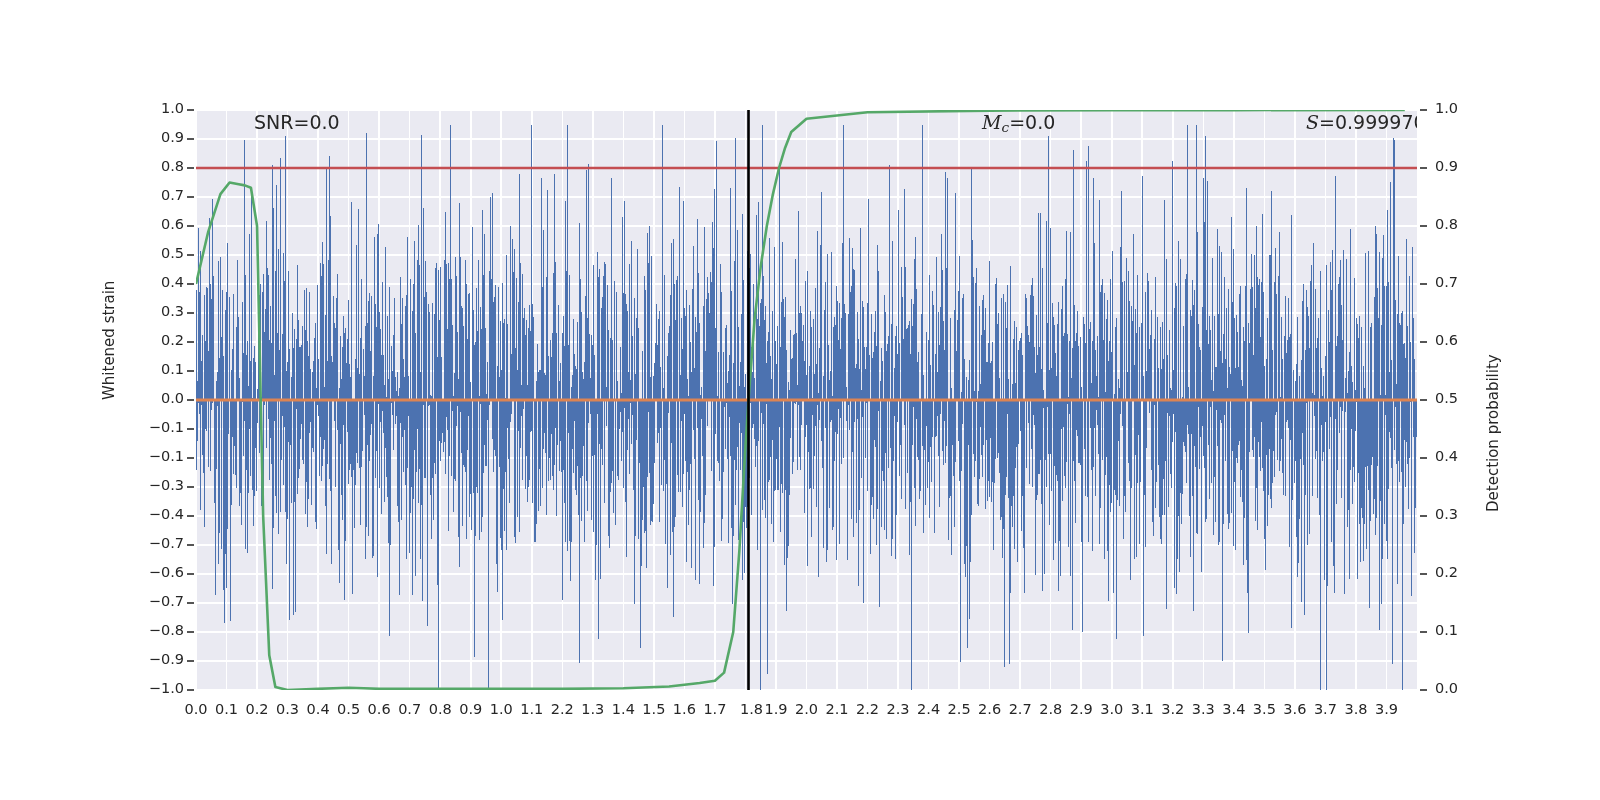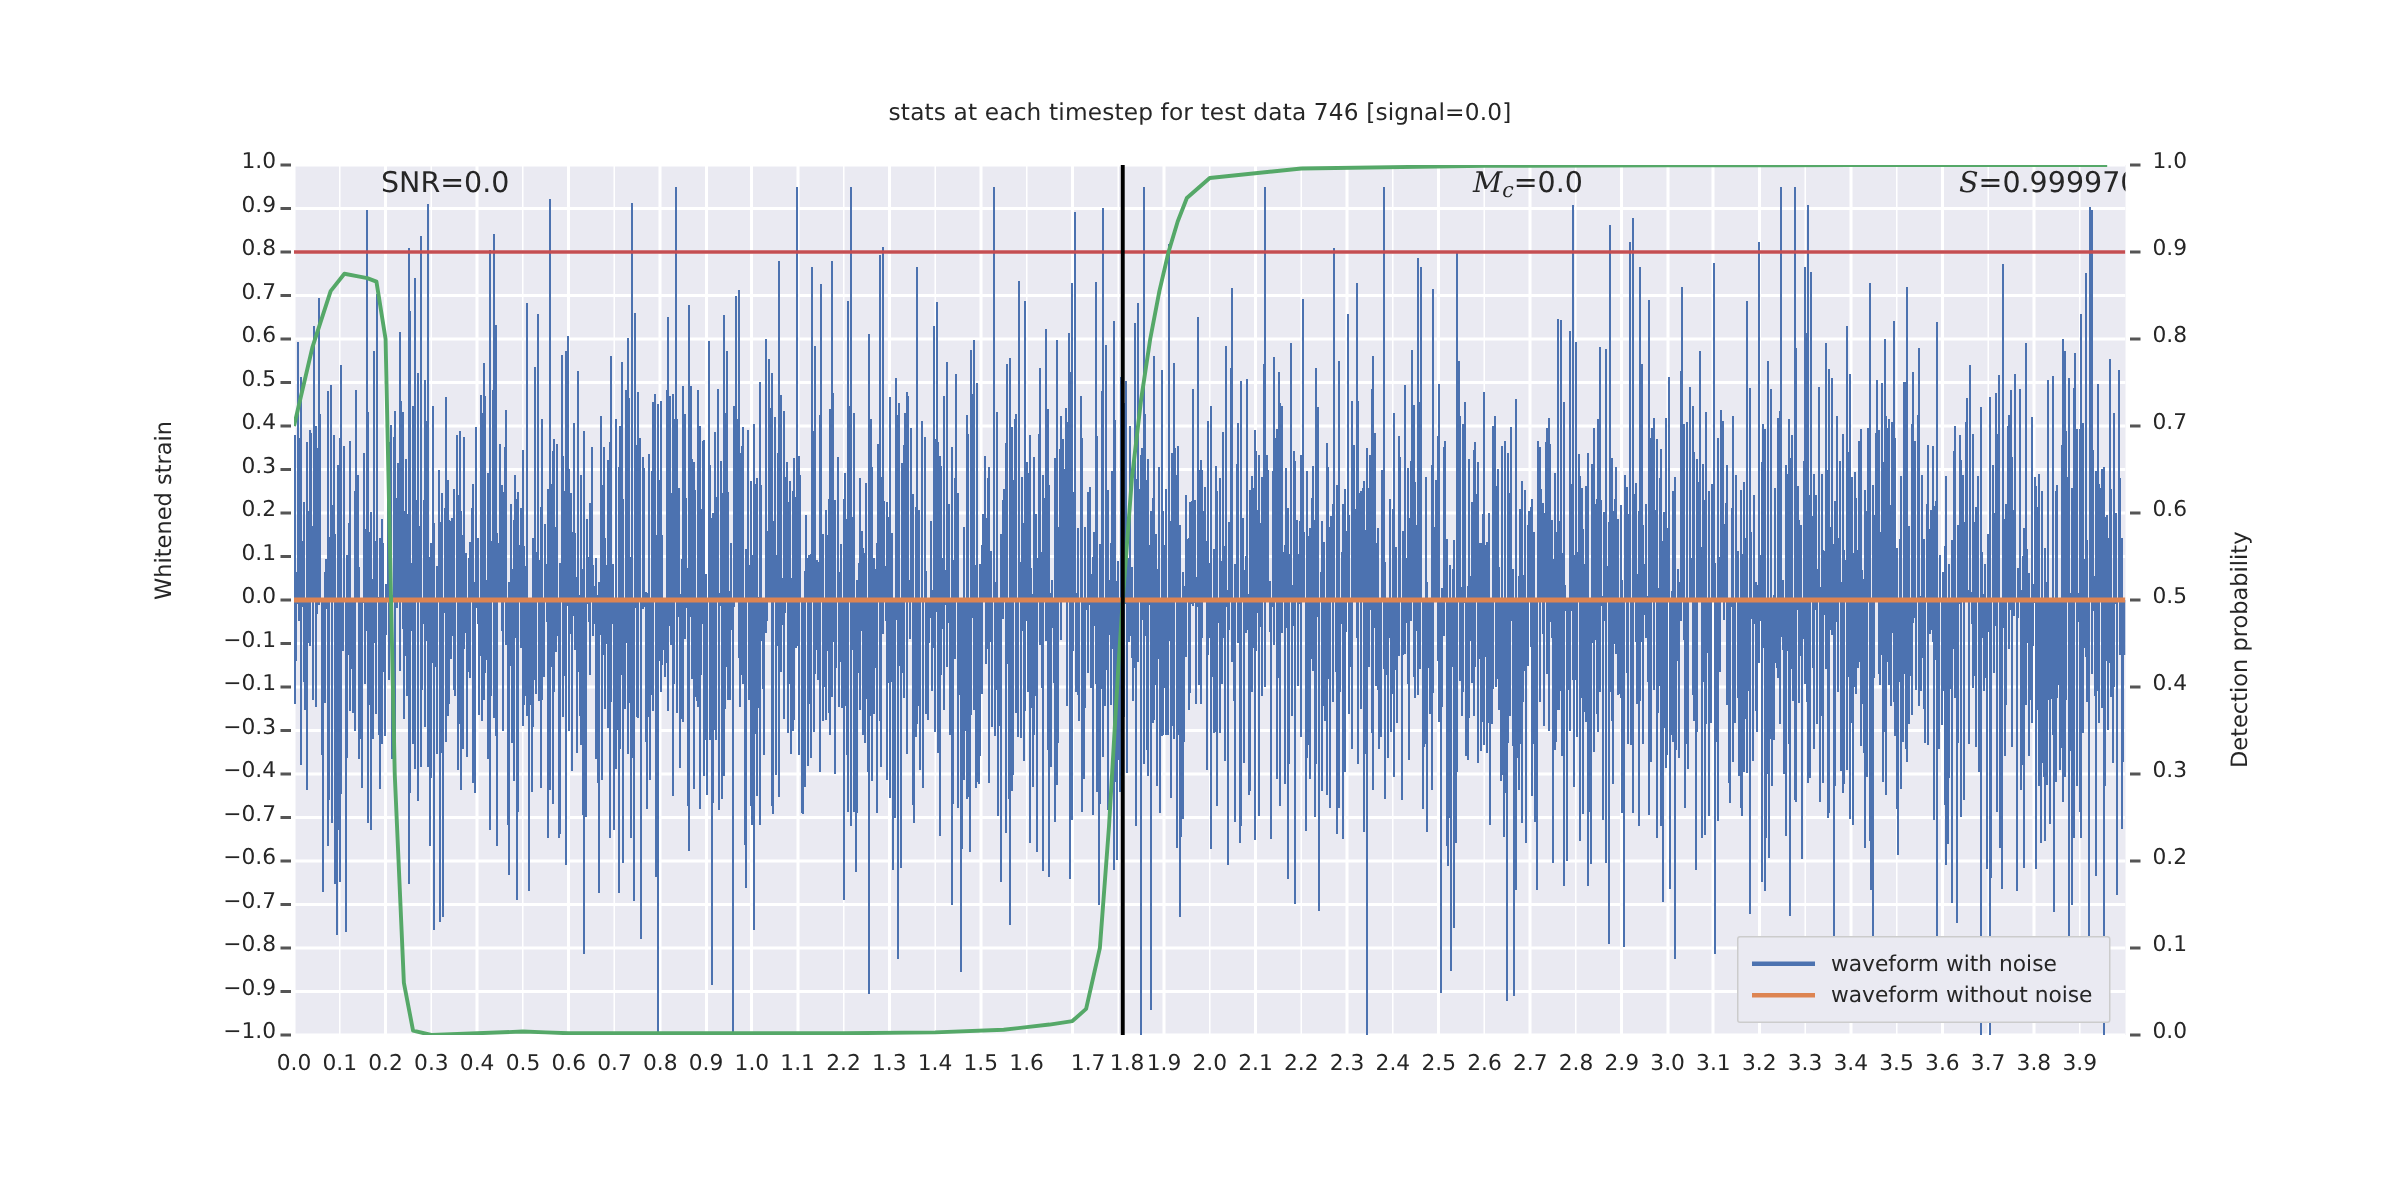--- a/index.html
+++ b/index.html
@@ -169,21 +169,20 @@
     color: #262626;
     white-space: nowrap;
   }
   svg { display: block; }
 </style>
 </head>
 <body>
 
 <div id="figure">
 
-  <div id="title">stats at each timestep for test data 746 [signal=0.0]</div>
 
   <div id="axes">
     <div id="gridlayer">
         <div class="gridline-h" style="top: -0.8px;"></div>
         <div class="gridline-h" style="top: 28.2px;"></div>
         <div class="gridline-h" style="top: 57.2px;"></div>
         <div class="gridline-h" style="top: 86.2px;"></div>
         <div class="gridline-h" style="top: 115.2px;"></div>
         <div class="gridline-h" style="top: 144.2px;"></div>
         <div class="gridline-h" style="top: 173.2px;"></div>
@@ -255,30 +254,20 @@
     <div class="annot" id="annot-snr" style="left:58px; top:1px;">SNR=0.0</div>
 
     <div class="annot" id="annot-mc" style="left:786px; top:1px;">
       <span class="mathvar">M</span><span class="mathsub">c</span><span>=0.0</span>
     </div>
 
     <div class="annot" id="annot-s" style="left:1110px; top:1px;">
       <span class="mathvar">S</span><span>=0.9999707937240601</span>
     </div>
 
-    <div id="legend">
-      <div class="legend-row">
-        <div class="legend-swatch" style="background:#4c72b0;"></div>
-        <div class="legend-text">waveform with noise</div>
-      </div>
-      <div class="legend-row">
-        <div class="legend-swatch" style="background:#dd8452;"></div>
-        <div class="legend-text">waveform without noise</div>
-      </div>
-    </div>
   </div>
 
   <div id="ticklayer">
       <div class="ylabel-left" style="left: 132px; width: 52px; top: 100px;">1.0</div>
       <div class="tickmark-left" style="left: 187px; top: 109.2px;"></div>
       <div class="ylabel-left" style="left: 132px; width: 52px; top: 129px;">0.9</div>
       <div class="tickmark-left" style="left: 187px; top: 138.2px;"></div>
       <div class="ylabel-left" style="left: 132px; width: 52px; top: 158px;">0.8</div>
       <div class="tickmark-left" style="left: 187px; top: 167.2px;"></div>
       <div class="ylabel-left" style="left: 132px; width: 52px; top: 187px;">0.7</div>
@@ -349,21 +338,21 @@
       <div class="xtick" style="left: 387.675px; width: 44px; top: 701px;">0.7</div>
       <div class="xtick" style="left: 418.2px; width: 44px; top: 701px;">0.8</div>
       <div class="xtick" style="left: 448.725px; width: 44px; top: 701px;">0.9</div>
       <div class="xtick" style="left: 479.25px; width: 44px; top: 701px;">1.0</div>
       <div class="xtick" style="left: 509.775px; width: 44px; top: 701px;">1.1</div>
       <div class="xtick" style="left: 540.3px; width: 44px; top: 701px;">2.2</div>
       <div class="xtick" style="left: 570.825px; width: 44px; top: 701px;">1.3</div>
       <div class="xtick" style="left: 601.35px; width: 44px; top: 701px;">1.4</div>
       <div class="xtick" style="left: 631.875px; width: 44px; top: 701px;">1.5</div>
       <div class="xtick" style="left: 662.4px; width: 44px; top: 701px;">1.6</div>
-      <div class="xtick" style="left: 692.925px; width: 44px; top: 701px; text-align: right;">1.7</div>
+      <div class="xtick" style="left: 692.925px; width: 44px; top: 701px;">1.7</div>
       <div class="xtick" style="left: 723.45px; width: 56px; top: 701px;">1.8</div>
       <div class="xtick" style="left: 753.975px; width: 44px; top: 701px;">1.9</div>
       <div class="xtick" style="left: 784.5px; width: 44px; top: 701px;">2.0</div>
       <div class="xtick" style="left: 815.025px; width: 44px; top: 701px;">2.1</div>
       <div class="xtick" style="left: 845.55px; width: 44px; top: 701px;">2.2</div>
       <div class="xtick" style="left: 876.075px; width: 44px; top: 701px;">2.3</div>
       <div class="xtick" style="left: 906.6px; width: 44px; top: 701px;">2.4</div>
       <div class="xtick" style="left: 937.125px; width: 44px; top: 701px;">2.5</div>
       <div class="xtick" style="left: 967.65px; width: 44px; top: 701px;">2.6</div>
       <div class="xtick" style="left: 998.175px; width: 44px; top: 701px;">2.7</div>

